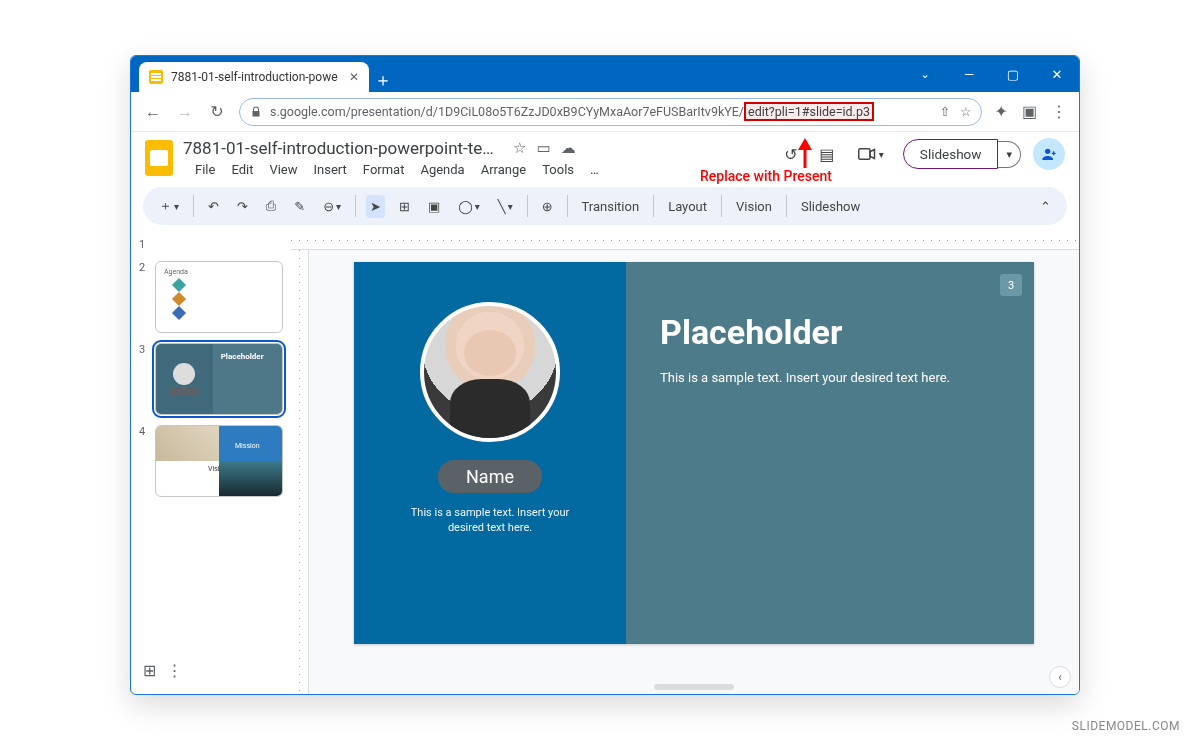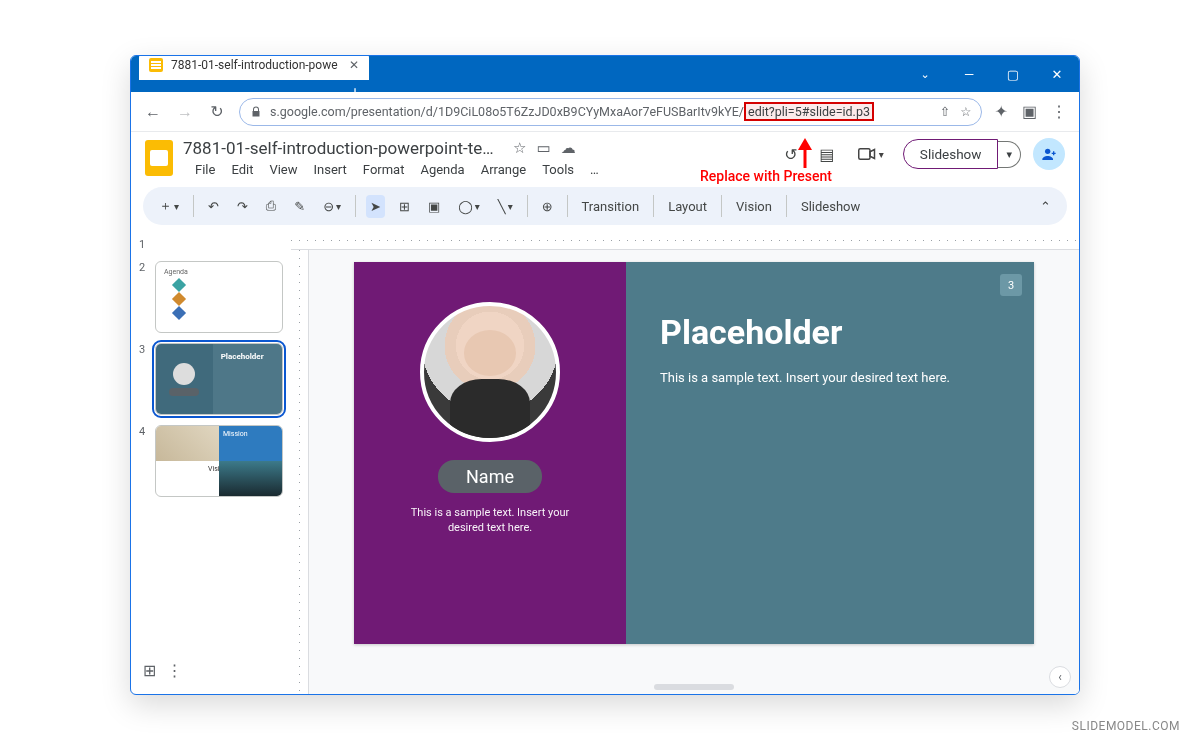--- a/index.html
+++ b/index.html
@@ -163,21 +163,21 @@
   .canvas-inner { flex:1; display:flex; }
   .ruler-v { width:18px; border-right:1px solid #dadce0; background:#fff; position:relative;}
   .ruler-v::after{content:"";position:absolute;top:0;bottom:0;left:8px;width:1px;background:repeating-linear-gradient(180deg,#9aa0a6 0 1px,transparent 1px 8px);}
   .slide-stage { flex:1; background:#f8f9fa; padding:12px 18px 8px 18px; position:relative; display:flex; align-items:flex-start; justify-content:center;}
   .slide {
     width: 680px; height: 382px;
     box-shadow: 0 1px 3px rgba(0,0,0,.2);
     display:flex;
   }
   .slide-left {
-    width: 40%; background:#701a75;
+    width: 40%; background:#0369a1;
     display:flex; flex-direction:column; align-items:center;
     padding-top:40px; color:#fff; text-align:center;
   }
   .avatar-big { width:140px; height:140px; border-radius:50%; background:radial-gradient(circle at 50% 30%, #f0d5c4 0 30%, #e8cdbb 30% 40%, #d7d7d7 40% 60%, #3a3a3a 60% 100%); border:4px solid #fff; margin-bottom:18px; position:relative; overflow:hidden;}
   .avatar-big::after{content:"";position:absolute;left:30%;right:30%;top:18%;height:35%;background:#e8c8b2;border-radius:50%;}
   .avatar-big::before{content:"";position:absolute;left:20%;right:20%;bottom:0;height:45%;background:#2b2b2b;border-radius:40% 40% 0 0;}
   .name-pill { background:#5a6268; padding:6px 28px; border-radius:16px; font-size:18px; margin-bottom:12px;}
   .slide-left .desc { font-size:11px; line-height:1.4; opacity:.95; max-width:160px;}
   .slide-right { flex:1; background:#4e7b8a; padding:50px 34px; color:#fff; position:relative;}
   .slide-right h1 { font-size:34px; font-weight:700; margin-bottom:18px;}
@@ -190,21 +190,21 @@
   .watermark { position:absolute; right:20px; bottom:10px; font-size:12px; color:#888; letter-spacing:.5px;}
 
   svg { display:block; }
 </style>
 </head>
 <body>
 
 <div class="chrome-window">
 
   <div class="titlebar">
-    <div style="display:flex;align-items:flex-end;flex-direction:column;">
+    <div style="display:flex;align-items:flex-end;">
       <div class="tab">
         <span class="favicon"></span>
         <span>7881-01-self-introduction-powe</span>
         <span style="margin-left:auto;color:#5f6368;">✕</span>
       </div>
       <div class="new-tab">＋</div>
     </div>
     <div class="win-controls">
       <div class="caret">⌄</div>
       <div>—</div>
@@ -214,21 +214,21 @@
   </div>
 
   <div class="addr-row">
     <span class="nav-btn">←</span>
     <span class="nav-btn" style="opacity:.4;">→</span>
     <span class="nav-btn">↻</span>
     <div class="omnibox">
       <svg class="lock" viewBox="0 0 24 24" fill="#5f6368">
           <path d="M6 10V7a6 6 0 1112 0v3h1v11H5V10h1zm2 0h8V7a4 4 0 10-8 0v3z"></path>
         </svg>
-      <span><span>s.google.com/presentation/d/1D9CiL08o5T6ZzJD0xB9CYyMxaAor7eFUSBarItv9kYE/</span><span class="url-highlight">edit?pli=5#slide=id.p3</span></span>
+      <span><span>s.google.com/presentation/d/1D9CiL08o5T6ZzJD0xB9CYyMxaAor7eFUSBarItv9kYE/</span><span class="url-highlight">edit?pli=1#slide=id.p3</span></span>
       <div class="omnibox-icons" style="margin-left:auto;">
         <span>⇧</span>
         <span>☆</span>
       </div>
     </div>
     <div class="addr-right">
       <span>✦</span>
       <span>▣</span>
       <span>⋮</span>
     </div>
@@ -344,21 +344,21 @@
             </div>
           <div class="t3-right">
               <div class="h">Placeholder</div>
             </div>
         </div>
       </div>
       <div class="thumb-row">
         <span class="thumb-num">4</span>
         <div class="thumb t4">
           <div class="q" style="left:0;top:0;width:50%;height:50%;background:linear-gradient(45deg,#c7b89a,#e0d6c0);"></div>
-          <div class="q" style="right:0;top:0;width:50%;height:50%;background:#2e7bbf;color:#fff;padding:4px;">Mission</div>
+          <div class="q" style="right:0;top:0;width:50%;height:50%;background:#2e7bbf;color:#fff;padding:16px;">Mission</div>
           <div class="q" style="left:4px;bottom:0;width:50%;height:50%;background:#fff;color:#333;padding:4px;margin-left:44px;">Vision</div>
           <div class="q" style="right:0;bottom:0;width:50%;height:50%;background:linear-gradient(0deg,#1a2a30,#3c7a8a);"></div>
         </div>
       </div>
       <div class="thumbs-footer">
         <span>⊞</span>
         <span>⋮</span>
       </div>
     </div>
 

